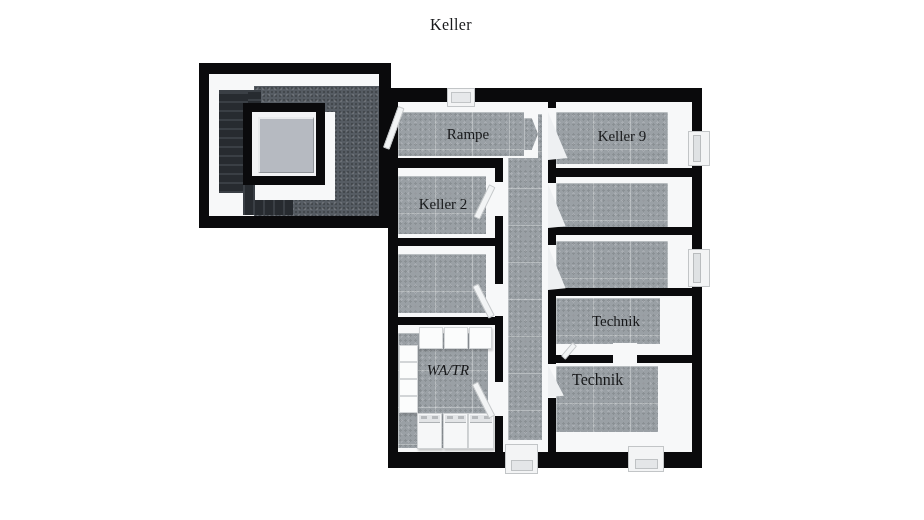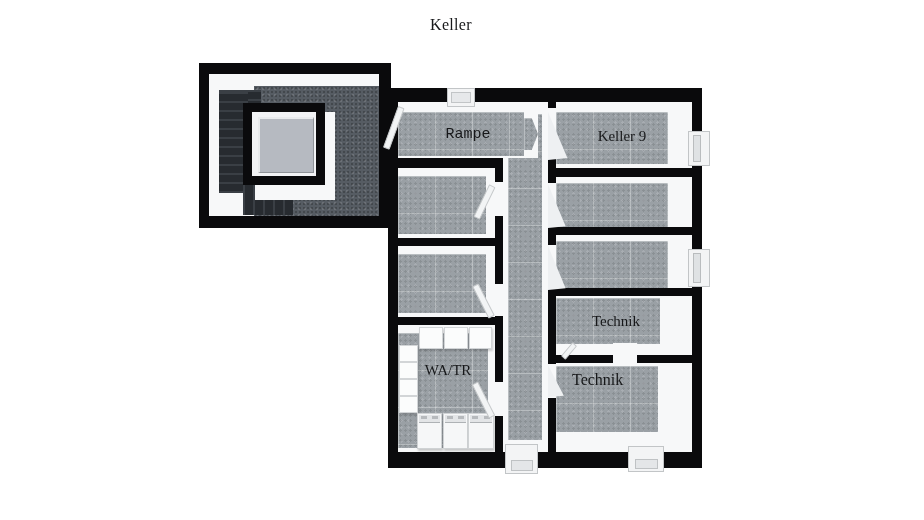--- a/index.html
+++ b/index.html
@@ -66,33 +66,36 @@
   <div class="abs" style="left:258px;top:117px;width:53px;height:53px;background:#b6bac1;border-top:2px solid #e9ebed;border-left:2px solid #e9ebed;border-right:1px solid #8f9398;border-bottom:1px solid #8f9398;"></div>
 
   <div class="abs wall" style="left:388px;top:88px;width:314px;height:380px;"></div>
 
   <div class="abs white" style="left:503px;top:102px;width:45px;height:350px;"></div>
   <div class="abs floor" style="left:508px;top:114px;width:34px;height:326px;"></div>
 
   <div class="abs white" style="left:398px;top:102px;width:140px;height:56px;"></div>
   <div class="abs floor" style="left:398px;top:112px;width:126px;height:44px;"></div>
   <div class="abs floor" style="left:524px;top:118px;width:14px;height:32px;clip-path:polygon(0 0,55% 0,100% 50%,55% 100%,0 100%);"></div>
-  <div class="abs room-label" style="left:398px;top:112px;width:140px;height:44px;font-family:Liberation Mono, monospace;">
+  <div class="abs room-label" style="left:398px;top:112px;width:140px;height:44px;">
     <span>Rampe</span>
   </div>
 
   <div class="abs white" style="left:398px;top:168px;width:97px;height:70px;"></div>
   <div class="abs floor" style="left:398px;top:176px;width:88px;height:58px;"></div>
+  <div class="abs room-label" style="left:398px;top:172px;width:90px;height:64px;">
+    <span>Keller 2</span>
+  </div>
 
   <div class="abs white" style="left:398px;top:246px;width:97px;height:71px;"></div>
   <div class="abs floor" style="left:398px;top:254px;width:88px;height:59px;"></div>
 
   <div class="abs white" style="left:398px;top:325px;width:97px;height:127px;"></div>
   <div class="abs floor" style="left:398px;top:333px;width:90px;height:115px;"></div>
-  <div class="abs room-label" style="left:398px;top:358px;width:100px;height:24px;">
+  <div class="abs room-label" style="left:398px;top:358px;width:100px;height:24px;font-style:italic;">
     <span>WA/TR</span>
   </div>
 
   <div class="abs box" style="left:419px;top:327px;width:22px;height:20px;"></div>
   <div class="abs box" style="left:444px;top:327px;width:22px;height:20px;"></div>
   <div class="abs box" style="left:469px;top:327px;width:21px;height:20px;"></div>
 
   <div class="abs box" style="left:399px;top:345px;width:17px;height:15px;"></div>
   <div class="abs box" style="left:399px;top:362px;width:17px;height:15px;"></div>
   <div class="abs box" style="left:399px;top:379px;width:17px;height:15px;"></div>

